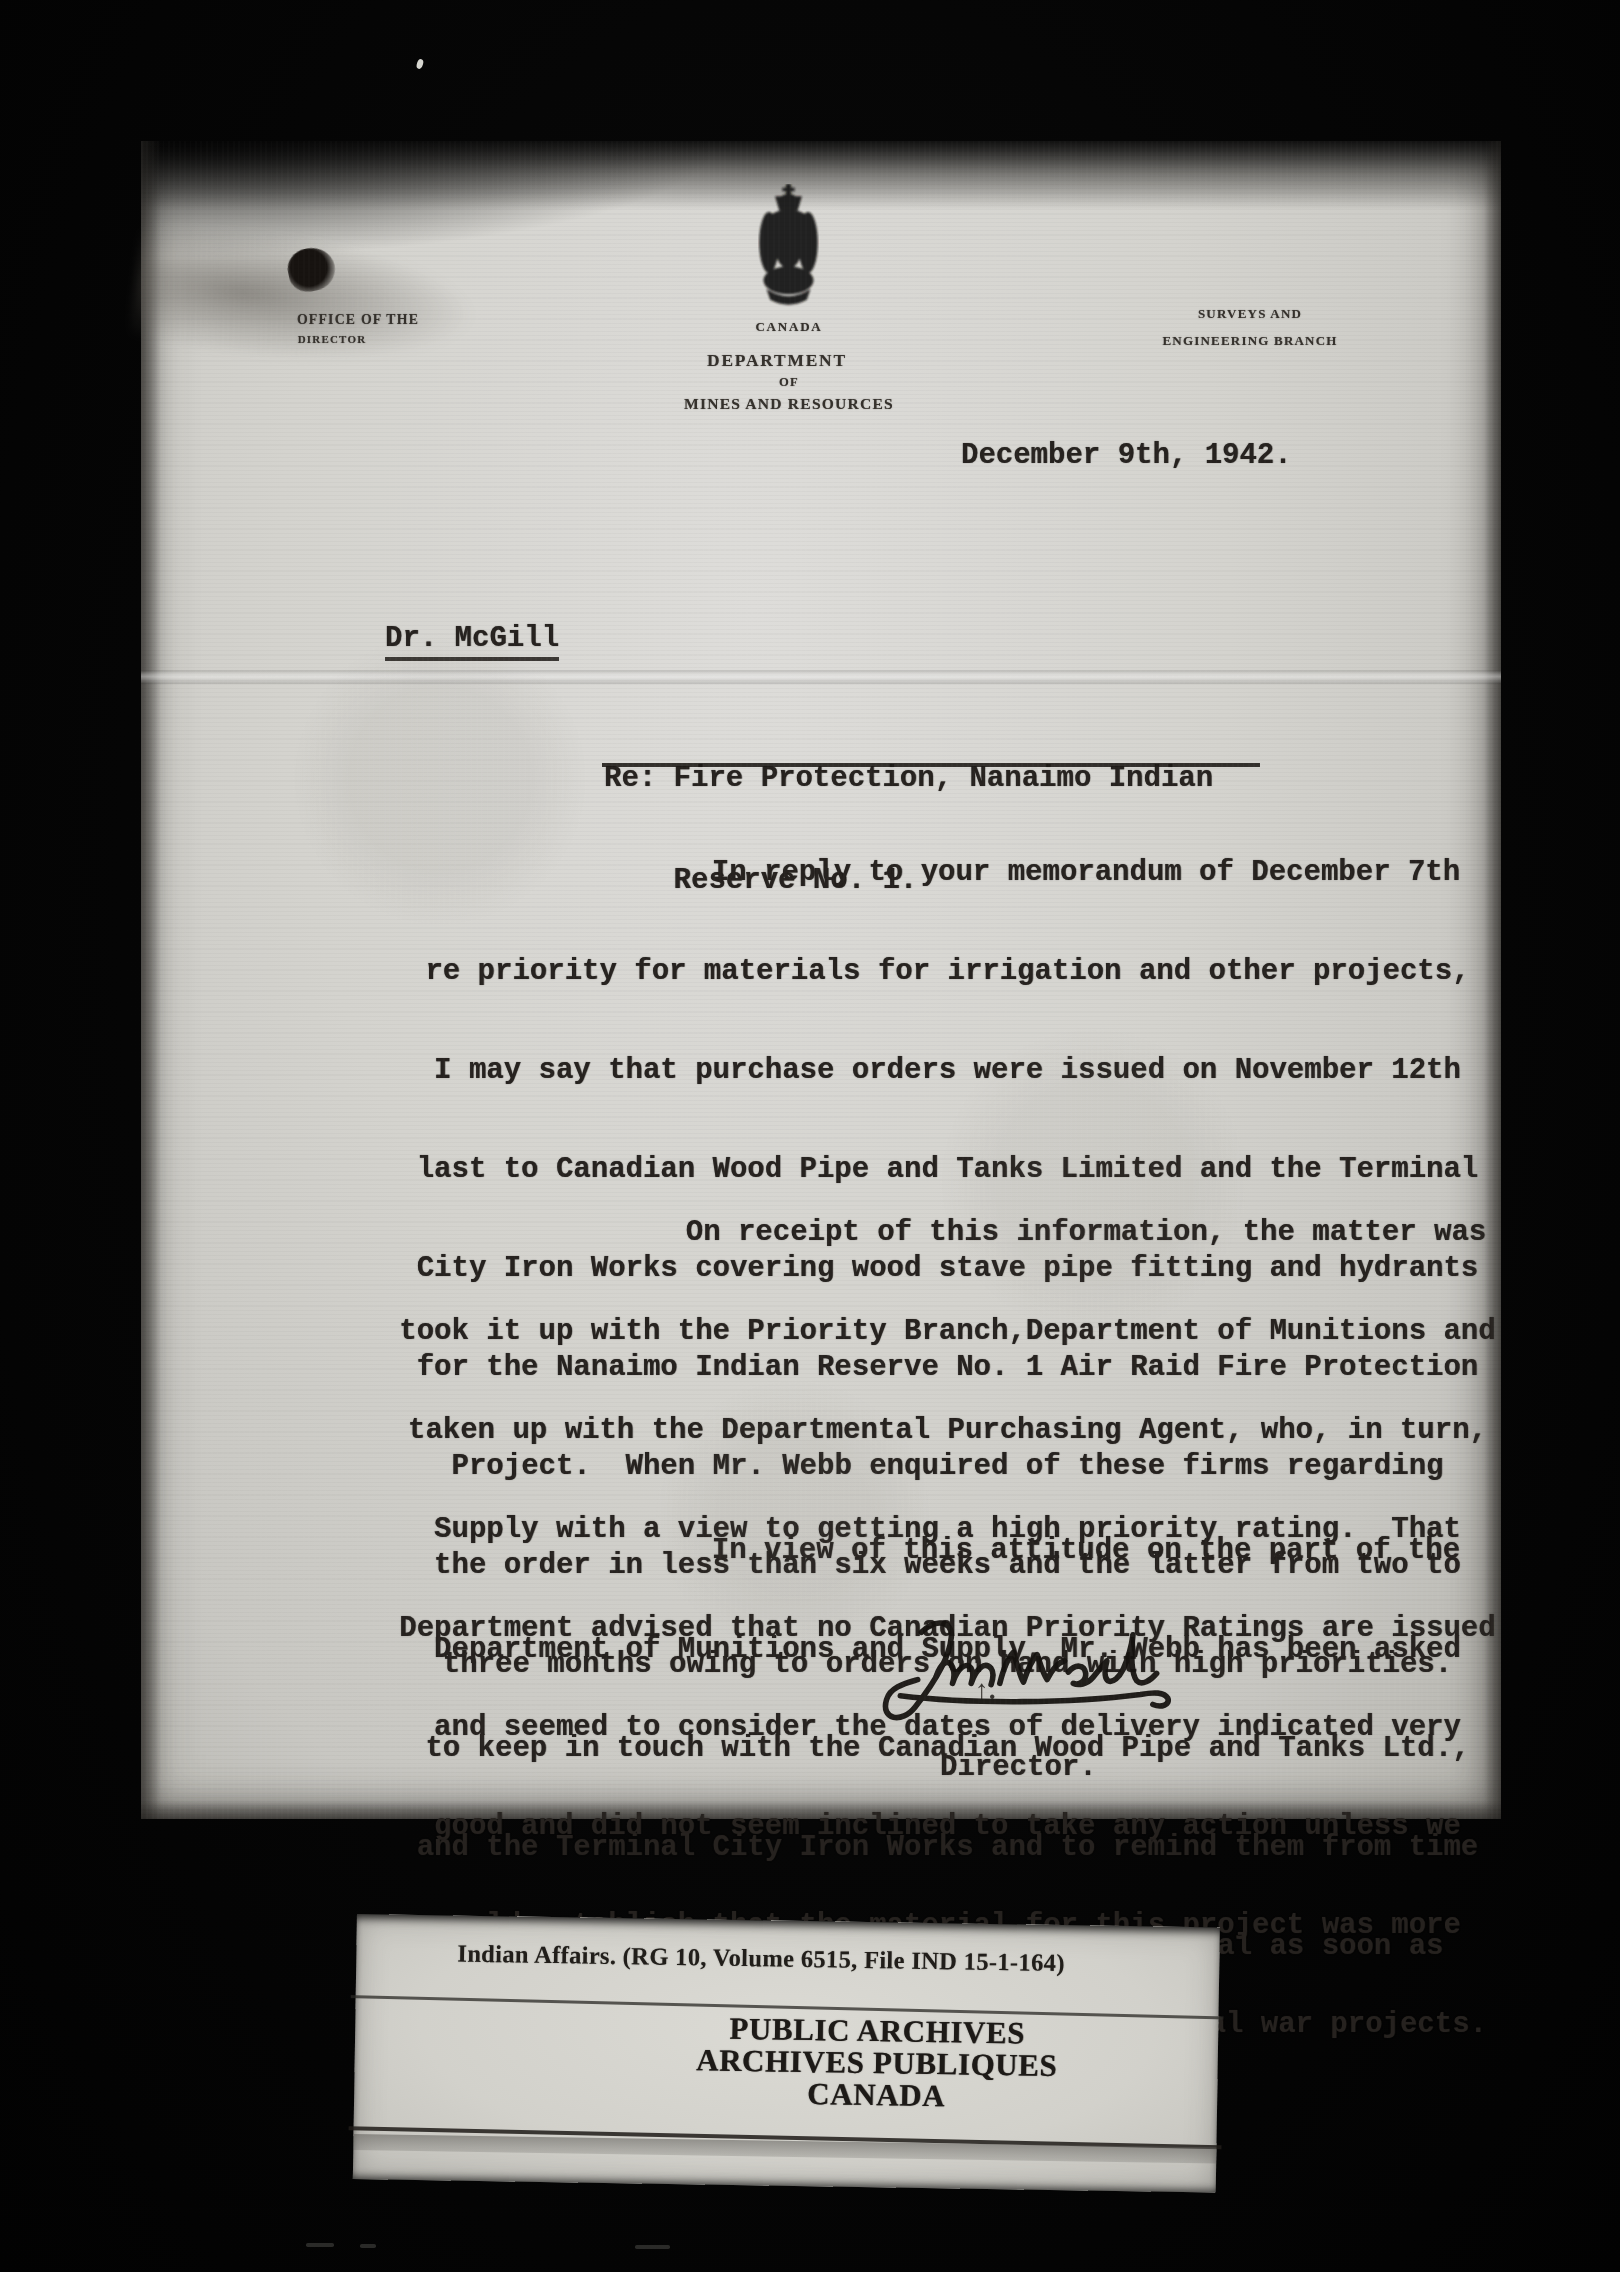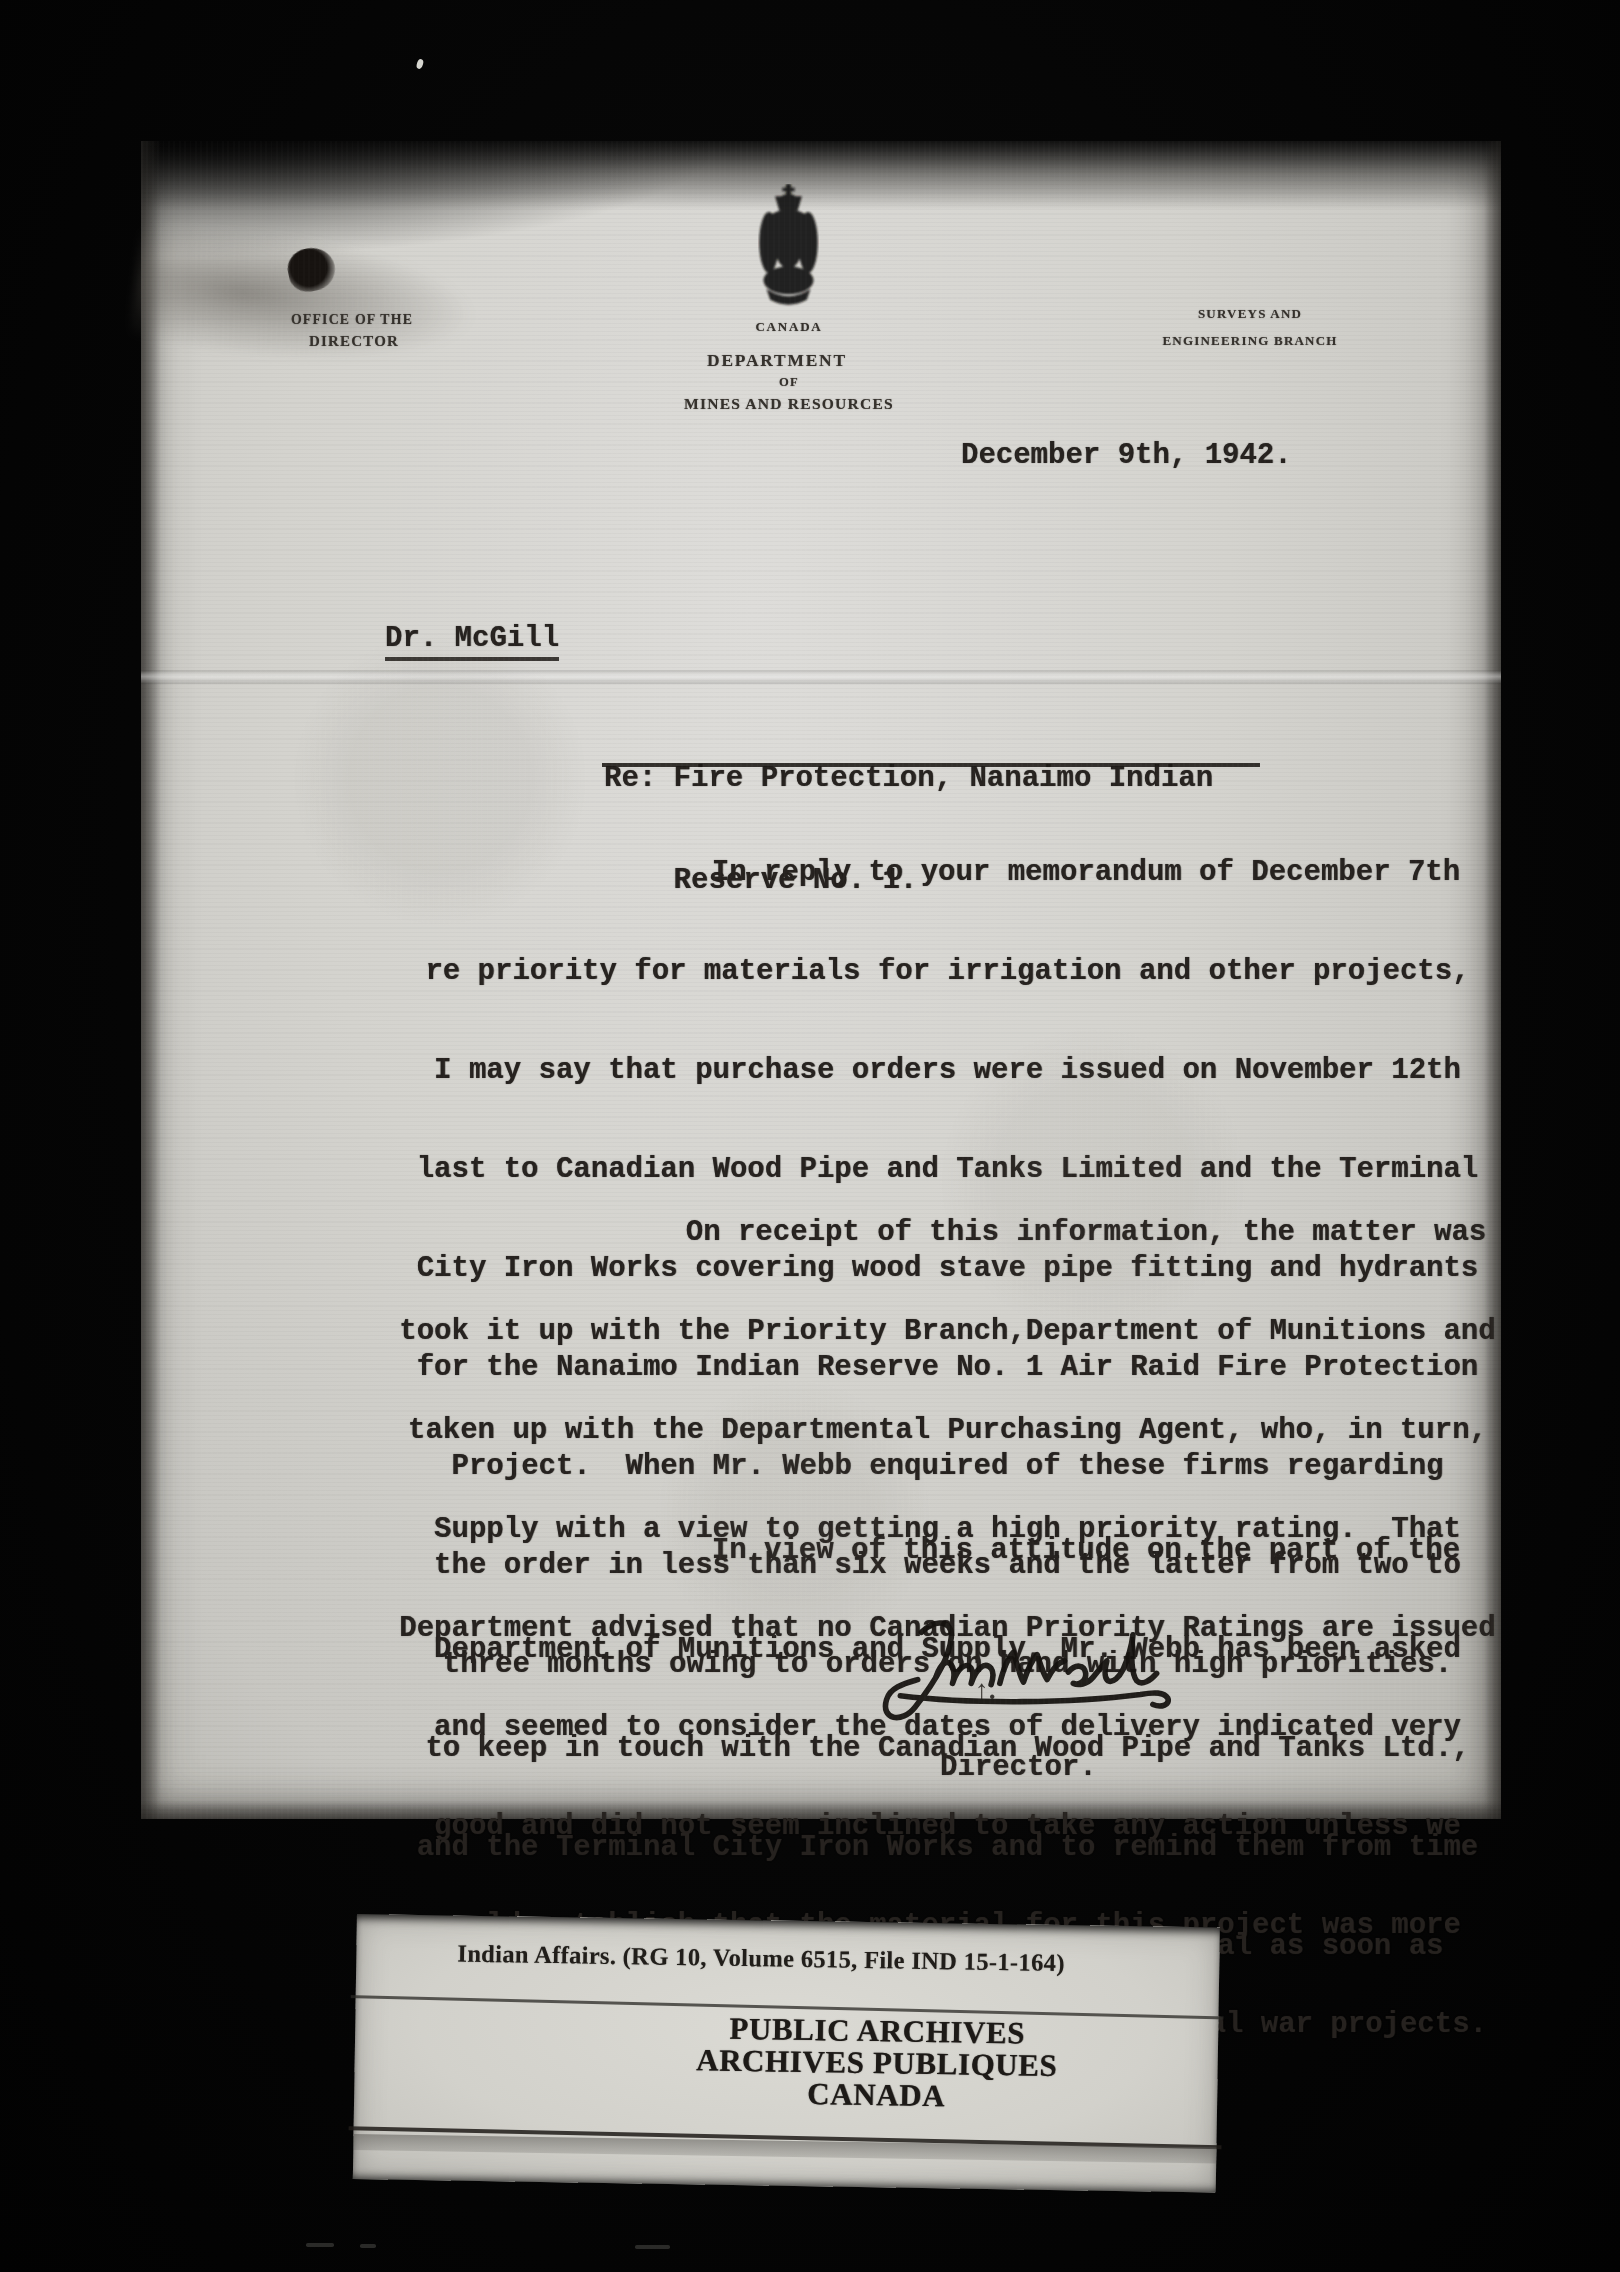--- a/index.html
+++ b/index.html
@@ -35,22 +35,22 @@
     background:
       repeating-linear-gradient(0deg, rgba(0,0,0,.03) 0 1.2px, rgba(0,0,0,0) 1.2px 4.2px),
       repeating-linear-gradient(90deg, rgba(255,255,255,.02) 0 1.8px, rgba(255,255,255,0) 1.8px 5.4px),
       radial-gradient(circle at 22% 38%, rgba(110,106,99,.10) 0 6%, rgba(110,106,99,0) 10%),
       radial-gradient(circle at 70% 62%, rgba(110,106,99,.08) 0 7%, rgba(110,106,99,0) 11%),
       radial-gradient(circle at 48% 82%, rgba(110,106,99,.09) 0 5%, rgba(110,106,99,0) 9%);}
 
   
   .lh{position:absolute;color:#35312c;font-family:"Liberation Serif",serif;font-weight:700;
     text-align:center;text-shadow:0 0 1.2px rgba(50,46,42,.55);}
-  #office1{left:112px;top:171px;width:198px;font-size:13.8px;letter-spacing:1.2px;}
-  #office2{left:114px;top:192px;width:198px;font-size:15px;letter-spacing:1.2px;}
+  #office1{left:118px;top:171px;width:198px;font-size:13.8px;letter-spacing:1.2px;}
+  #office2{left:92px;top:192px;width:198px;font-size:11px;letter-spacing:1.2px;}
   #canada {left:486px;top:178px;width:324px;font-size:13px;letter-spacing:1.8px;}
   #dept1  {left:474px;top:209px;width:324px;font-size:17.4px;letter-spacing:1.8px;}
   #dept2  {left:486px;top:234px;width:324px;font-size:12.6px;letter-spacing:1.2px;}
   #dept3  {left:486px;top:254px;width:324px;font-size:15.6px;letter-spacing:1.2px;}
   #branch1{left:995px;top:165px;width:228px;font-size:13px;letter-spacing:1.2px;}
   #branch2{left:995px;top:192px;width:228px;font-size:13px;letter-spacing:1.2px;}
   #crest{position:absolute;left:617px;top:43px;width:61px;height:125px;opacity:.94;}
 
   
   .tw{font-family:"Liberation Mono","DejaVu Sans Mono",monospace;font-weight:700;

